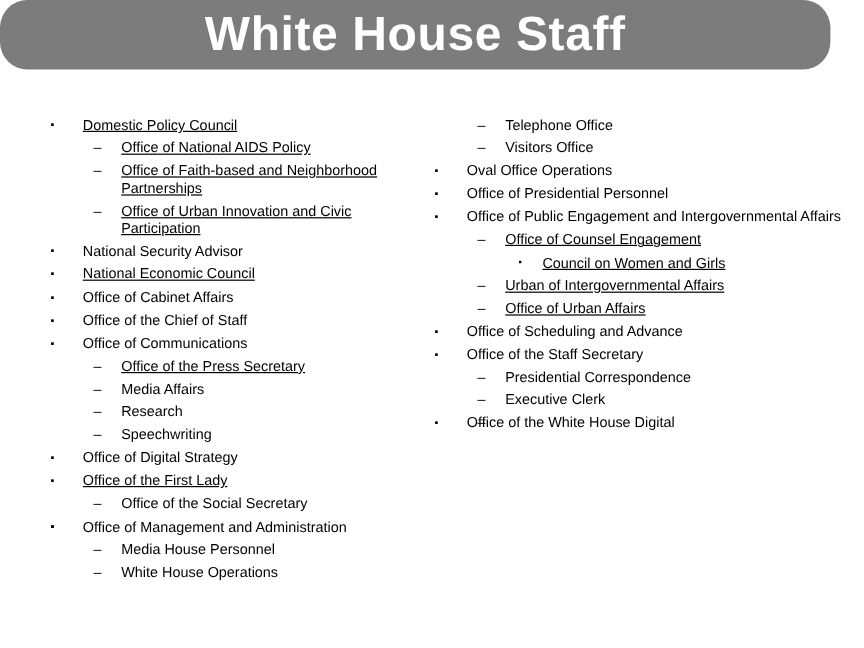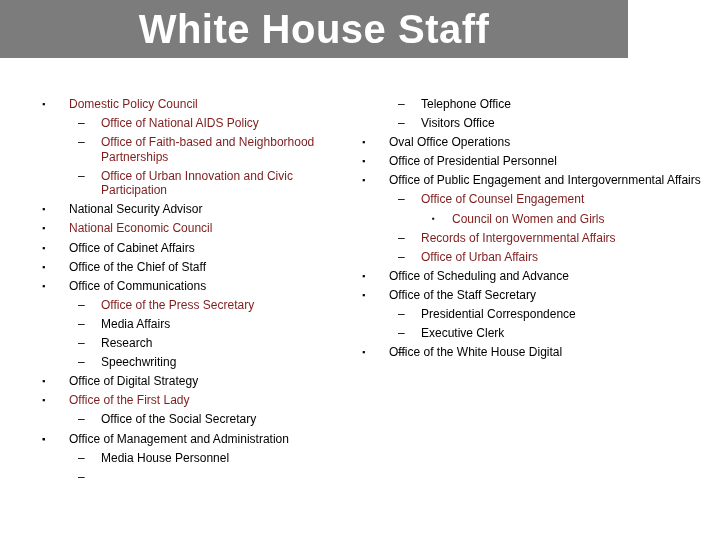--- a/index.html
+++ b/index.html
@@ -6,25 +6,26 @@
   body {
     width: 720px; height: 540px;
     background: #ffffff;
     position: relative;
     overflow: hidden;
     font-family: "Liberation Sans", sans-serif;
   }
   .header {
     position: absolute;
     top: 0; left: 0;
-    width: 628px; height: 58px;
+    width: 692px; height: 58px;
     background: #7c7c7c;
     display: flex;
     align-items: center;
     justify-content: center;
+    border-radius: 23px;
   }
   .title {
     color: #ffffff;
     font-size: 40px;
     font-weight: bold;
     letter-spacing: 0.5px;
     white-space: nowrap;
   }
   .col {
     position: absolute;
@@ -42,21 +43,22 @@
     color: #000000;
   }
   .lvl1 { padding-left: 34px; }
   .lvl1 > .marker { left: 7px; font-size: 9px; line-height: 14.5px; }
   .lvl2 { padding-left: 66px; }
   .lvl2 > .marker { left: 43px; font-size: 12px; }
   .lvl3 { padding-left: 97px; }
   .lvl3 > .marker { left: 77px; font-size: 8px; line-height: 14.5px; }
   .label { color: #000000; }
   .label.link {
-    color: #7f1d1d;
+    color: #000000;
+    text-decoration: underline;
     cursor: pointer;
   }
 </style>
 </head>
 <body>
 
 <div class="header">
   <span class="title">White House Staff</span>
 </div>
 
@@ -73,31 +75,31 @@
     <div class="item lvl2"><span class="marker">–</span><span class="label link">Office of the Press Secretary</span></div>
     <div class="item lvl2"><span class="marker">–</span><span class="label">Media Affairs</span></div>
     <div class="item lvl2"><span class="marker">–</span><span class="label">Research</span></div>
     <div class="item lvl2"><span class="marker">–</span><span class="label">Speechwriting</span></div>
     <div class="item lvl1"><span class="marker">▪</span><span class="label">Office of Digital Strategy</span></div>
     <div class="item lvl1"><span class="marker">▪</span><span class="label link">Office of the First Lady</span></div>
     <div class="item lvl2"><span class="marker">–</span><span class="label">Office of the Social Secretary</span></div>
     <div class="item lvl1"><span class="marker">▪</span></div>
     <div class="item lvl1"><span class="marker">▪</span><span class="label">Office of Management and Administration</span></div>
     <div class="item lvl2"><span class="marker">–</span><span class="label">Media House Personnel</span></div>
-    <div class="item lvl2"><span class="marker">–</span></div>
+    <div class="item lvl2"><span class="marker">–</span><span class="label">White House Operations</span></div>
   </div>
 <div class="col col-right">
     <div class="item lvl2"><span class="marker">–</span><span class="label">Telephone Office</span></div>
     <div class="item lvl2"><span class="marker">–</span><span class="label">Visitors Office</span></div>
     <div class="item lvl1"><span class="marker">▪</span><span class="label">Oval Office Operations</span></div>
     <div class="item lvl1"><span class="marker">▪</span><span class="label">Office of Presidential Personnel</span></div>
     <div class="item lvl1"><span class="marker">▪</span><span class="label">Office of Public Engagement and Intergovernmental Affairs</span></div>
     <div class="item lvl2"><span class="marker">–</span><span class="label link">Office of Counsel Engagement</span></div>
     <div class="item lvl3"><span class="marker">▪</span><span class="label link">Council on Women and Girls</span></div>
-    <div class="item lvl2"><span class="marker">–</span><span class="label link">Records of Intergovernmental Affairs</span></div>
+    <div class="item lvl2"><span class="marker">–</span><span class="label link">Urban of Intergovernmental Affairs</span></div>
     <div class="item lvl2"><span class="marker">–</span><span class="label link">Office of Urban Affairs</span></div>
     <div class="item lvl1"><span class="marker">▪</span><span class="label">Office of Scheduling and Advance</span></div>
     <div class="item lvl1"><span class="marker">▪</span><span class="label">Office of the Staff Secretary</span></div>
     <div class="item lvl2"><span class="marker">–</span><span class="label">Presidential Correspondence</span></div>
     <div class="item lvl2"><span class="marker">–</span><span class="label">Executive Clerk</span></div>
     <div class="item lvl2"><span class="marker">–</span></div>
     <div class="item lvl1"><span class="marker">▪</span><span class="label">Office of the White House Digital</span></div>
   </div>
 
 </body></html>

